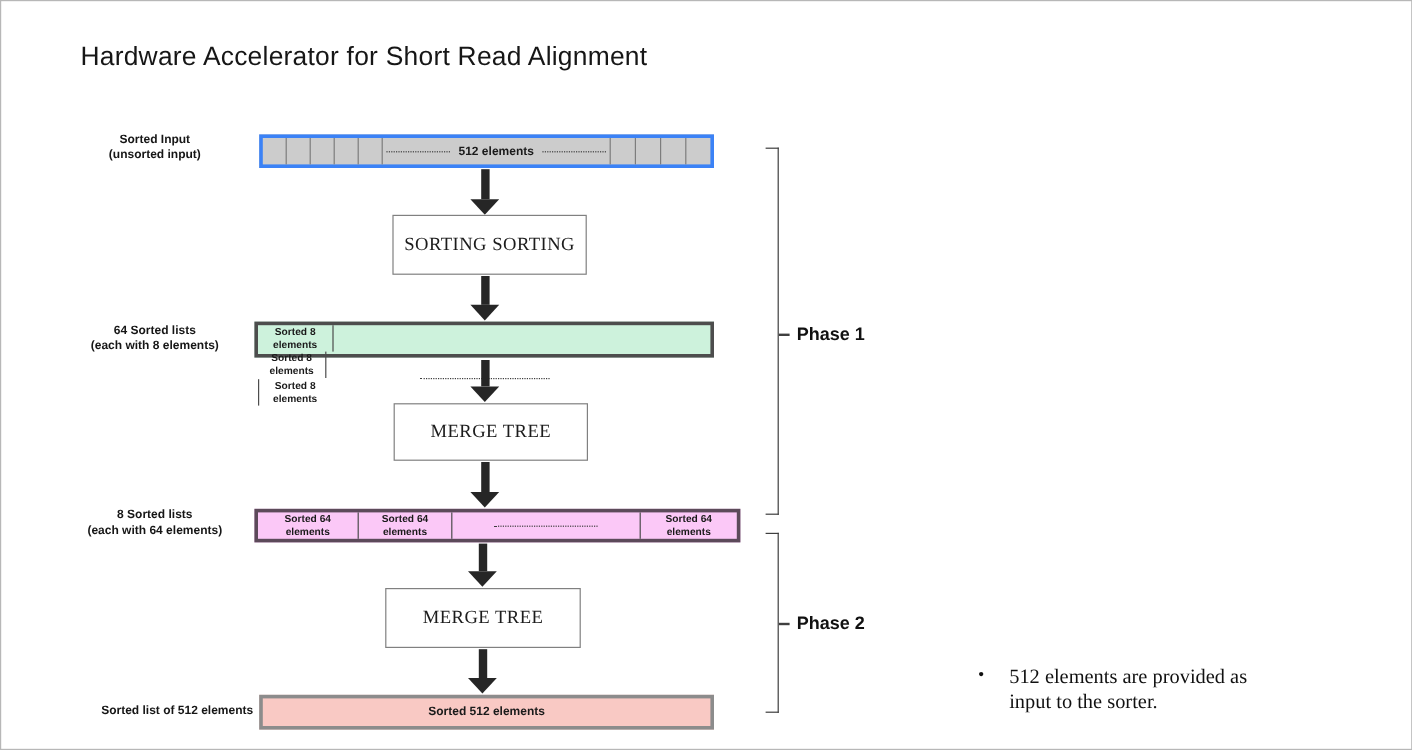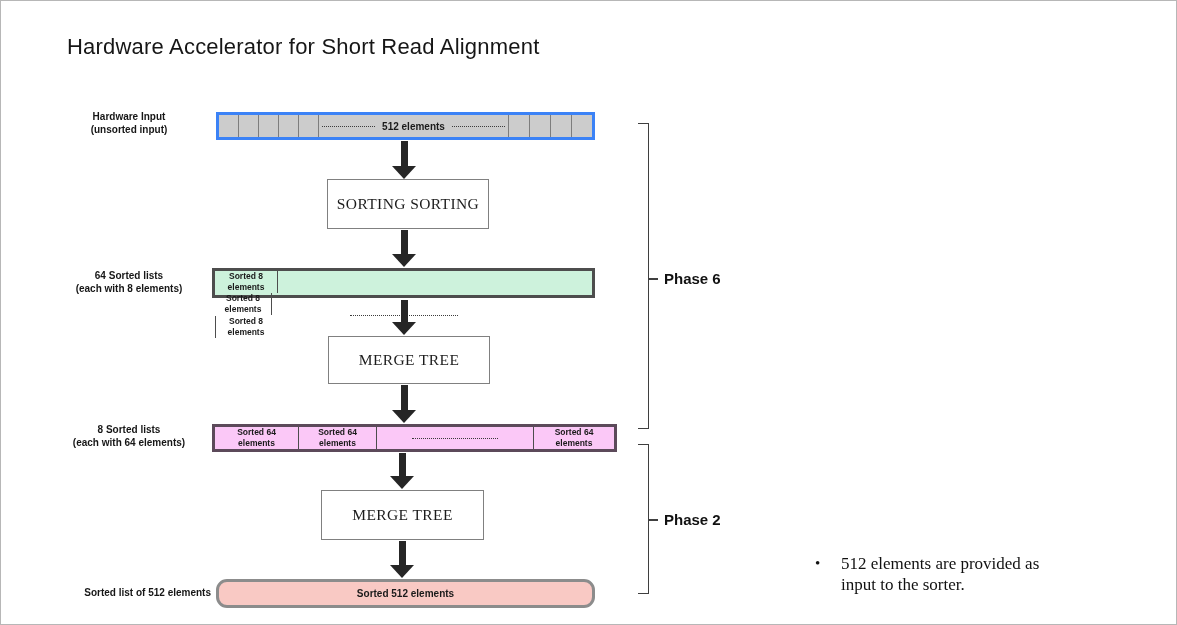--- a/index.html
+++ b/index.html
@@ -26,21 +26,21 @@
   .row-label.right-align { text-align:right; }
 
   
   .bar {
     position:absolute; display:flex; align-items:stretch;
     border:3px solid #3b82f6;
   }
   .bar-gray   { background:#cccccc; }
   .bar-green  { background:#cdf2dc; border-color:#4d4d4d; }
   .bar-pink   { background:#fbc8f7; border-color:#5c4a5a; }
-  .bar-red    { background:#f9c9c4; border-color:#8c8c8c; justify-content:center; align-items:center;border-radius:11px; }
+  .bar-red    { background:#f9c9c4; border-color:#8c8c8c; justify-content:center; align-items:center; }
   .cell {
     border-right:1.5px solid #7d7d7d;
     display:flex; flex-direction:column; justify-content:center; align-items:center;
     font-size:8.5px; font-weight:bold; line-height:1.3; text-align:center;
   }
   .bar-green .cell, .bar-pink .cell { border-right:1px solid #4d4d4d; }
   .cell.last { border-right:none; border-left:1.5px solid #7d7d7d; }
   .bar-green .cell.last, .bar-pink .cell.last { border-left:1px solid #4d4d4d; }
   .cell.mid {
     flex:1; flex-direction:row; border-right:none; gap:4px;
@@ -80,21 +80,21 @@
   .note .note-text { width:236px; }
 </style>
 </head>
 <body>
 
 <div class="slide">
 
   <div class="title">Hardware Accelerator for Short Read Alignment</div>
 
   <div class="row-label" style="left:48px; top:110px;">
-    <div>Hardware Input</div>
+    <div>Sorted Input</div>
     <div>(unsorted input)</div>
   </div>
   <div class="bar bar-gray" style="left:215px; top:111px; width:379px; height:28px;">
     <div class="cell" style="width:20px"></div>
     <div class="cell" style="width:20px"></div>
     <div class="cell" style="width:20px"></div>
     <div class="cell" style="width:20px"></div>
     <div class="cell" style="width:20px"></div>
     <div class="cell mid">
       <span class="dotted flex"></span>
@@ -193,21 +193,21 @@
     <div class="arrow-head"></div>
   </div>
 
   <div class="row-label right-align" style="left:40px; top:586px; width:170px;">Sorted list of 512 elements</div>
   <div class="bar bar-red" style="left:215px; top:578px; width:379px; height:29px;">
     <span class="bar-text">Sorted 512 elements</span>
   </div>
 
   <div class="bracket" style="left:637px; top:122px; height:306px;"></div>
   <div class="bracket-tick" style="left:648px; top:277px;"></div>
-  <div class="phase-label" style="left:663px; top:269px;">Phase 6</div>
+  <div class="phase-label" style="left:663px; top:269px;">Phase 1</div>
 
   <div class="bracket" style="left:637px; top:443px; height:150px;"></div>
   <div class="bracket-tick" style="left:648px; top:518px;"></div>
   <div class="phase-label" style="left:663px; top:510px;">Phase 2</div>
 
   <div class="note">
     <span class="bullet">•</span>
     <span class="note-text">512 elements are provided as input to the sorter.</span>
   </div>
 

